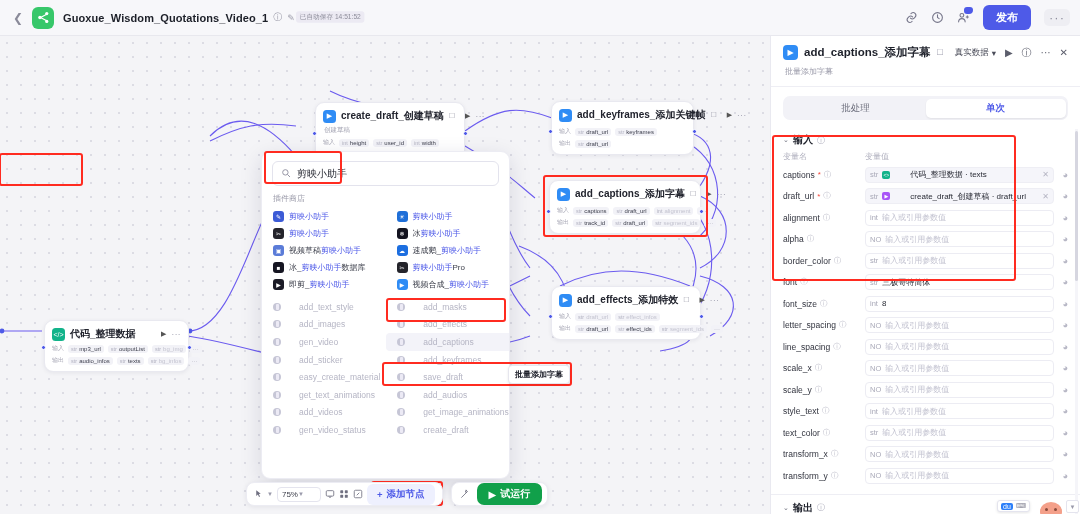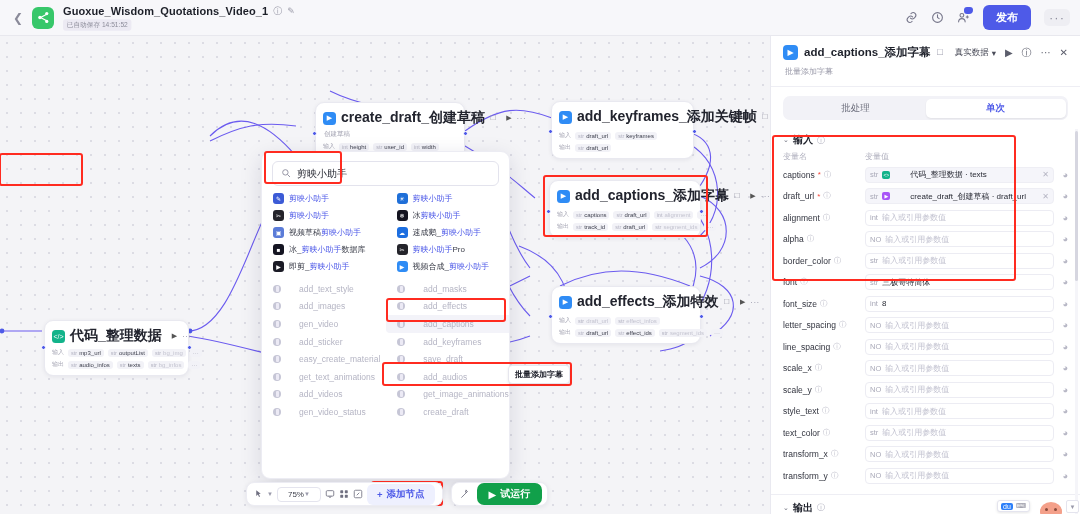--- a/index.html
+++ b/index.html
@@ -16,21 +16,21 @@
     background: #f7f7fa; border-bottom: 1px solid #e8e8ee;
     display: flex; align-items: center; padding: 0 10px;
   }
   .back-chevron { width: 16px; height: 16px; color: #8a8a99; font-size: 12px;
     display: flex; align-items: center; justify-content: center; cursor: pointer; }
   .app-logo {
     width: 22px; height: 22px; border-radius: 6px; background: #37c76a;
     display: flex; align-items: center; justify-content: center; margin-left: 6px;
   }
   .app-logo svg { width: 13px; height: 13px; }
-  .title-wrap { margin-left: 9px; display: flex; flex-direction: column; gap: 1px; }
+  .title-wrap { margin-left: 9px; display: flex; flex-direction: row; gap: 1px; }
   .title-row { display: flex; align-items: center; gap: 5px; }
   .proj-title { font-size: 11px; font-weight: bold; color: #1c1f28; letter-spacing: .1px; }
   .t-ico { font-size: 9px; color: #9a9aa8; cursor: pointer; }
   .saved-badge {
     font-size: 7px; color: #8b8b99; background: #eceaf3; border-radius: 3px;
     padding: 1px 4px; align-self: flex-start; transform: scale(.95); transform-origin: left center;
   }
   .top-right { margin-left: auto; display: flex; align-items: center; gap: 13px; }
   .tr-ico { color: #76768a; font-size: 13px; cursor: pointer; display:flex; align-items:center; }
   .member-btn { position: relative; display:flex; align-items:center; }
@@ -55,21 +55,21 @@
 
   
   .node {
     position: absolute; background: #fff; border-radius: 9px;
     border: 1px solid #e9e9f0; box-shadow: 0 1px 4px rgba(22,22,60,.07);
     padding: 6px 7px 6px 7px;
   }
   .node-head { display: flex; align-items: center; gap: 5px; }
   .node-icon { width: 13px; height: 13px; border-radius: 3.5px; flex: none;
     display:flex; align-items:center; justify-content:center; color:#fff; font-size:7px; }
-  .node-title { font-size: 14px; font-weight: bold; color: #22242e; white-space: nowrap; }
+  .node-title { font-size: 10px; font-weight: bold; color: #22242e; white-space: nowrap; }
   .node-head .h-ico { font-size: 7px; color: #a0a0ae; }
   .node-head .spacer { flex: 1; }
   .run-ico { font-size: 7px; color: #555; }
   .dots-ico { font-size: 8px; color: #9b9bab; letter-spacing: .5px; }
   .node-sub { font-size: 6.5px; color: #a3a3b2; margin: 3px 0 2px 1px; }
   .io-row { display: flex; align-items: center; gap: 4px; margin-top: 3px; }
   .io-label { font-size: 6px; color: #a8a8b6; flex: none; }
   .chip {
     display: inline-flex; align-items: center; gap: 2px;
     background: #f2f2f7; border-radius: 3px; padding: 1px 3px;
@@ -125,21 +125,21 @@
   .bottombar { position: absolute; left: 246px; bottom: 8px; display: flex; align-items: center; gap: 8px; }
   .bb-group {
     background: #fff; border: 1px solid #ececf3; border-radius: 8px; height: 24px;
     display: flex; align-items: center; gap: 4px; padding: 0 7px;
     box-shadow: 0 1px 5px rgba(20,20,50,.08);
   }
   .bb-ico { font-size: 10px; color: #6f6f80; cursor: pointer; display:flex;align-items:center;}
   .caret { font-size: 6px; color: #9a9aab; }
   .zoom-sel {
     border: 1px solid #e4e4ee; border-radius: 4px; height: 15px; min-width: 44px;
-    display: flex; align-items: center; justify-content: center; padding: 0 4px;
+    display: flex; align-items: center; justify-content: flex-start; padding: 0 4px;
     font-size: 8px; color: #3c3e4a; cursor: pointer;
   }
   .add-node-btn {
     background: #eef0fe; color: #4e5ae8; font-size: 9.5px; font-weight: bold;
     border-radius: 6px; height: 21px; display: flex; align-items: center; gap: 4px;
     padding: 0 10px; cursor: pointer;
   }
   .bb-run {
     background: #11a04a; color: #fff; border-radius: 7px; height: 22px;
     display: flex; align-items: center; gap: 4px; padding: 0 12px;
@@ -429,20 +429,21 @@
   <div class="plugin-panel">
     <div class="search-box">
       <span class="s-ico">
         <svg width="10" height="10" viewBox="0 0 24 24" fill="none" stroke="#9797a6" stroke-width="2.4">
             <circle cx="10.5" cy="10.5" r="6.5"></circle>
             <path d="M16 16l5 5" stroke-linecap="round"></path>
           </svg>
       </span>
       <span class="search-text">剪映小助手</span>
     </div>
+    <div class="sec-sub">插件商店</div>
 
     <div class="grid2">
       <div class="pl-item">
           <span class="pl-ico" style="background:#3c5bd6">✎</span>
           <span class="pl-name blue">剪映小助手</span>
         </div>
       <div class="pl-item">
           <span class="pl-ico" style="background:#1f6fd8">☀</span>
           <span class="pl-name blue">剪映小助手</span>
         </div>

